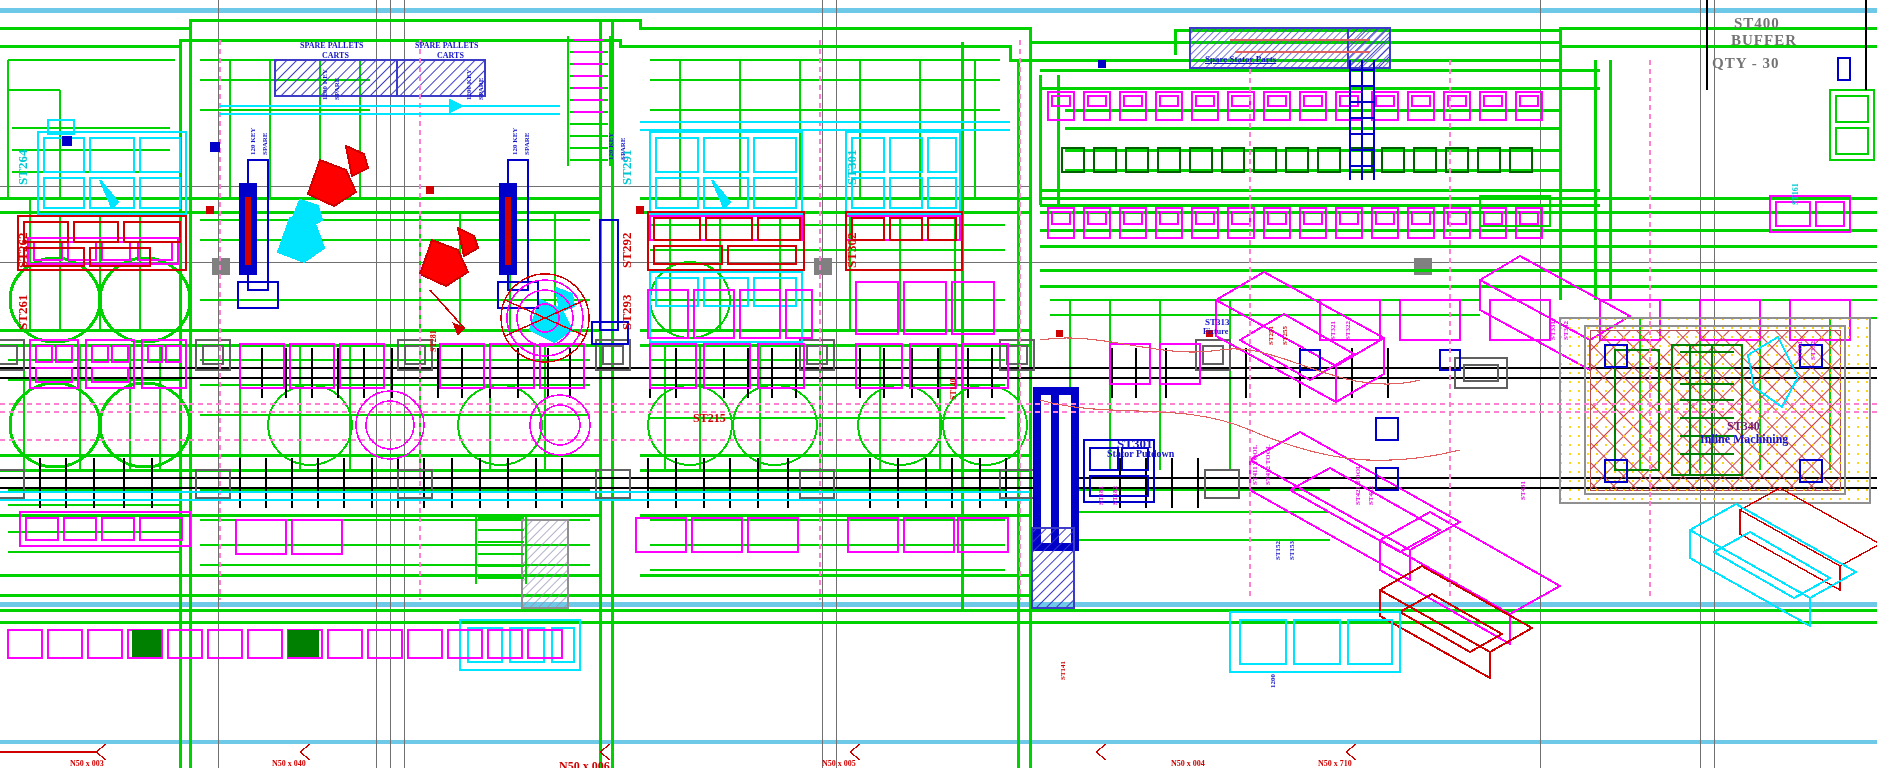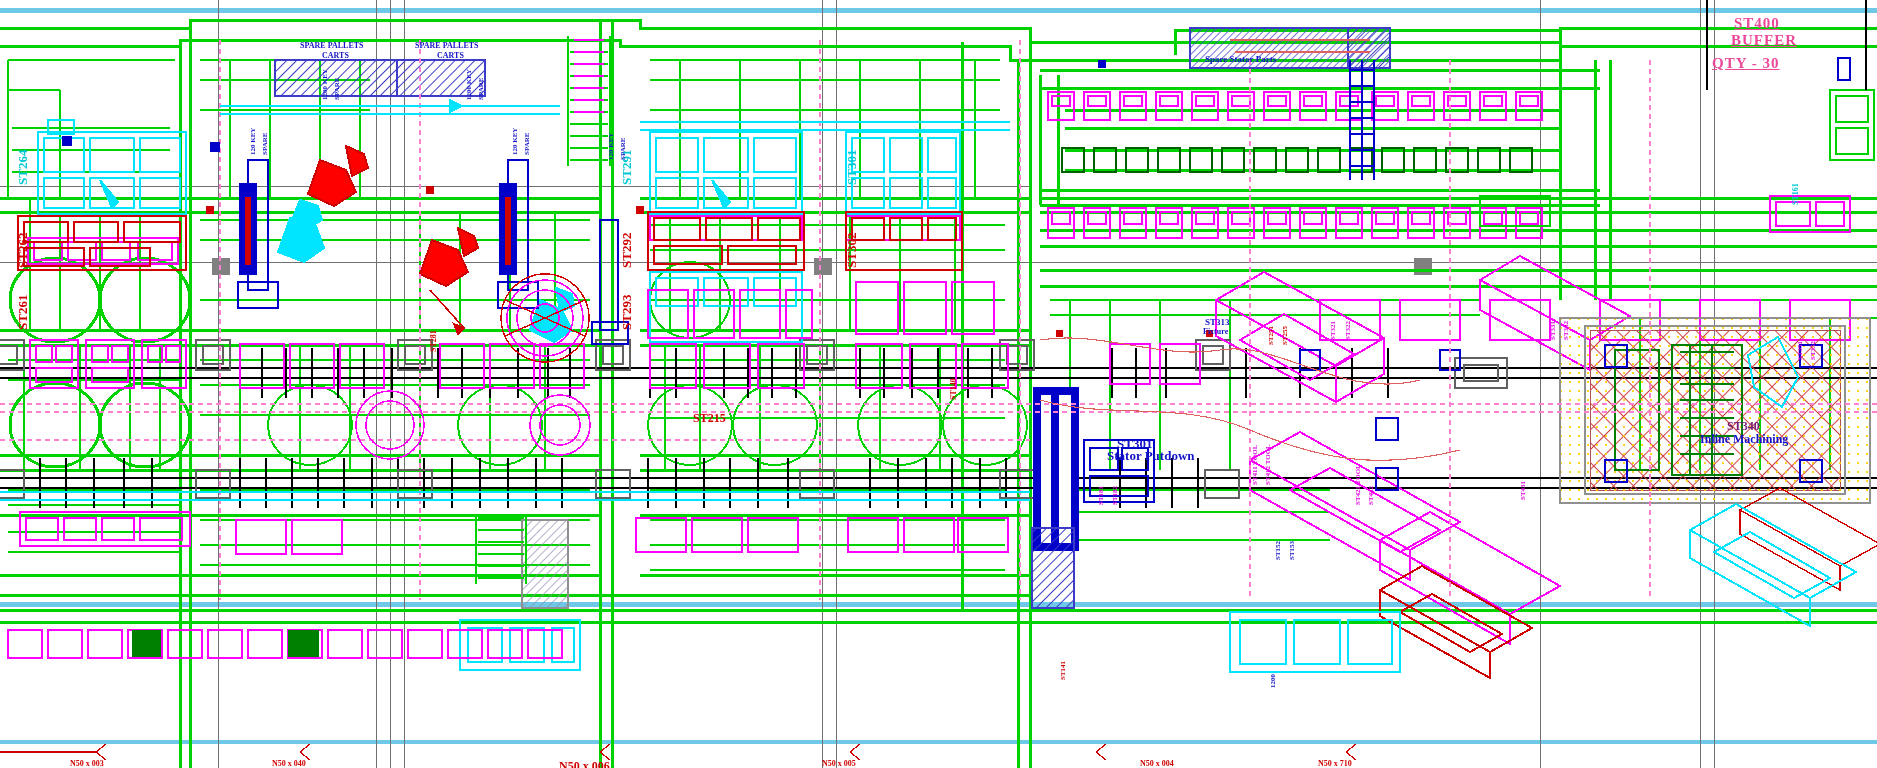--- a/index.html
+++ b/index.html
@@ -1,20 +1,20 @@
 <!DOCTYPE html>
 <html><head>
 <meta charset="utf-8">
 <style>
   html,body{margin:0;padding:0;background:#ffffff;}
   body{width:1877px;height:768px;overflow:hidden;font-family:"Liberation Sans",sans-serif;}
   #cad{position:relative;width:1877px;height:768px;background:#ffffff;overflow:hidden;}
   #cad svg{position:absolute;left:0;top:0;}
   .lbl{position:absolute;font-family:"Liberation Serif",serif;white-space:nowrap;line-height:1.05;}
-  .blue{color:#ec4899;text-decoration:underline;}
+  .blue{color:#737373;}
   .ctr{text-align:center;}
 </style>
 </head>
 <body>
 
 <div id="cad">
 
 <svg width="1877" height="768" viewBox="0 0 1877 768" shape-rendering="crispEdges">
   <defs>
     <pattern id="hatchblue" width="7" height="7" patternUnits="userSpaceOnUse" patternTransform="rotate(45)">
@@ -731,32 +731,32 @@
     <path d="M1096 752 l10 -8 M1096 752 l10 8"></path>
     <path d="M1346 752 l10 -8 M1346 752 l10 8"></path>
   </g>
 </svg>
 
 <div id="labels">
       <div class="lbl" style="left: 300px; top: 42px; font-size: 8px; color: rgb(20, 20, 200); font-weight: bold;">SPARE PALLETS</div>
       <div class="lbl" style="left: 322px; top: 52px; font-size: 8px; color: rgb(20, 20, 200); font-weight: bold;">CARTS</div>
       <div class="lbl" style="left: 415px; top: 42px; font-size: 8px; color: rgb(20, 20, 200); font-weight: bold;">SPARE PALLETS</div>
       <div class="lbl" style="left: 437px; top: 52px; font-size: 8px; color: rgb(20, 20, 200); font-weight: bold;">CARTS</div>
-      <div class="lbl" style="left: 1205px; top: 55px; font-size: 9px; color: rgb(20, 20, 200); font-weight: bold;">Spare Stator Parts</div>
+      <div class="lbl" style="left: 1205px; top: 55px; font-size: 9px; color: rgb(20, 20, 200); font-weight: bold; text-decoration: underline;">Spare Stator Parts</div>
       <div class="lbl" style="left: 16px; top: 185px; font-size: 13px; color: rgb(0, 200, 210); font-weight: bold; transform-origin: 0px 0px; transform: rotate(-90deg);">ST264</div>
       <div class="lbl" style="left: 16px; top: 268px; font-size: 13px; color: rgb(208, 0, 0); font-weight: bold; transform-origin: 0px 0px; transform: rotate(-90deg);">ST262</div>
       <div class="lbl" style="left: 16px; top: 330px; font-size: 13px; color: rgb(208, 0, 0); font-weight: bold; transform-origin: 0px 0px; transform: rotate(-90deg);">ST261</div>
       <div class="lbl" style="left: 620px; top: 185px; font-size: 13px; color: rgb(0, 200, 210); font-weight: bold; transform-origin: 0px 0px; transform: rotate(-90deg);">ST291</div>
       <div class="lbl" style="left: 620px; top: 268px; font-size: 13px; color: rgb(208, 0, 0); font-weight: bold; transform-origin: 0px 0px; transform: rotate(-90deg);">ST292</div>
       <div class="lbl" style="left: 620px; top: 330px; font-size: 13px; color: rgb(208, 0, 0); font-weight: bold; transform-origin: 0px 0px; transform: rotate(-90deg);">ST293</div>
       <div class="lbl" style="left: 845px; top: 185px; font-size: 13px; color: rgb(0, 200, 210); font-weight: bold; transform-origin: 0px 0px; transform: rotate(-90deg);">ST301</div>
       <div class="lbl" style="left: 845px; top: 268px; font-size: 13px; color: rgb(208, 0, 0); font-weight: bold; transform-origin: 0px 0px; transform: rotate(-90deg);">ST302</div>
       <div class="lbl" style="left: 693px; top: 412px; font-size: 12px; color: rgb(208, 0, 0); font-weight: bold;">ST215</div>
       <div class="lbl" style="left: 1117px; top: 437px; font-size: 13px; color: rgb(20, 20, 200); font-weight: bold;">ST301</div>
-      <div class="lbl" style="left: 1107px; top: 449px; font-size: 13px; color: rgb(20, 20, 200); font-weight: bold;">Stator Putdown</div>
+      <div class="lbl" style="left: 1107px; top: 449px; font-size: 10px; color: rgb(20, 20, 200); font-weight: bold;">Stator Putdown</div>
       <div class="lbl" style="left: 1205px; top: 318px; font-size: 9px; color: rgb(20, 20, 200); font-weight: bold;">ST313</div>
       <div class="lbl" style="left: 1203px; top: 328px; font-size: 8px; color: rgb(20, 20, 200); font-weight: bold;">Fixture</div>
       <div class="lbl" style="left: 1727px; top: 420px; font-size: 12px; color: #701a75; font-weight: bold;">ST340</div>
       <div class="lbl" style="left: 1700px; top: 433px; font-size: 12px; color: rgb(20, 20, 200); font-weight: bold;">Inline Machining</div>
       <div class="lbl" style="left: 250px; top: 155px; font-size: 7px; color: rgb(20, 20, 200); font-weight: bold; transform-origin: 0px 0px; transform: rotate(-90deg);">120  KEY</div>
       <div class="lbl" style="left: 262px; top: 155px; font-size: 7px; color: rgb(20, 20, 200); font-weight: bold; transform-origin: 0px 0px; transform: rotate(-90deg);">SPARE</div>
       <div class="lbl" style="left: 512px; top: 155px; font-size: 7px; color: rgb(20, 20, 200); font-weight: bold; transform-origin: 0px 0px; transform: rotate(-90deg);">120  KEY</div>
       <div class="lbl" style="left: 524px; top: 155px; font-size: 7px; color: rgb(20, 20, 200); font-weight: bold; transform-origin: 0px 0px; transform: rotate(-90deg);">SPARE</div>
       <div class="lbl" style="left: 608px; top: 160px; font-size: 7px; color: rgb(20, 20, 200); font-weight: bold; transform-origin: 0px 0px; transform: rotate(-90deg);">120 KEY</div>
       <div class="lbl" style="left: 620px; top: 160px; font-size: 7px; color: rgb(20, 20, 200); font-weight: bold; transform-origin: 0px 0px; transform: rotate(-90deg);">SPARE</div>
@@ -783,21 +783,21 @@
       <div class="lbl" style="left: 1112px; top: 505px; font-size: 7px; color: rgb(224, 0, 224); font-weight: bold; transform-origin: 0px 0px; transform: rotate(-90deg);">ST182</div>
       <div class="lbl" style="left: 1792px; top: 205px; font-size: 8px; color: rgb(0, 200, 210); font-weight: bold; transform-origin: 0px 0px; transform: rotate(-90deg);">ST161</div>
       <div class="lbl" style="left: 1275px; top: 560px; font-size: 7px; color: rgb(20, 20, 200); font-weight: bold; transform-origin: 0px 0px; transform: rotate(-90deg);">ST152</div>
       <div class="lbl" style="left: 1289px; top: 560px; font-size: 7px; color: rgb(20, 20, 200); font-weight: bold; transform-origin: 0px 0px; transform: rotate(-90deg);">ST153</div>
       <div class="lbl" style="left: 1060px; top: 680px; font-size: 7px; color: rgb(208, 0, 0); font-weight: bold; transform-origin: 0px 0px; transform: rotate(-90deg);">ST141</div>
       <div class="lbl" style="left: 1270px; top: 688px; font-size: 7px; color: rgb(20, 20, 200); font-weight: bold; transform-origin: 0px 0px; transform: rotate(-90deg);">1200</div>
       <div class="lbl" style="left: 70px; top: 760px; font-size: 8px; color: rgb(208, 0, 0); font-weight: bold;">N50  x  003</div>
       <div class="lbl" style="left: 272px; top: 760px; font-size: 8px; color: rgb(208, 0, 0); font-weight: bold;">N50  x  040</div>
       <div class="lbl" style="left: 559px; top: 760px; font-size: 12px; color: rgb(208, 0, 0); font-weight: bold;">N50  x  006</div>
       <div class="lbl" style="left: 822px; top: 760px; font-size: 8px; color: rgb(208, 0, 0); font-weight: bold;">N50  x  005</div>
-      <div class="lbl" style="left: 1096px; top: 760px; font-size: 8px; color: rgb(208, 0, 0); font-weight: bold; padding-left: 44px;">N50  x  004</div>
+      <div class="lbl" style="left: 1127px; top: 760px; font-size: 8px; color: rgb(208, 0, 0); font-weight: bold; padding-left: 44px;">N50  x  004</div>
       <div class="lbl" style="left: 1318px; top: 760px; font-size: 8px; color: rgb(208, 0, 0); font-weight: bold;">N50  x  710</div>
     </div>
 
 <div class="lbl blue ctr" style="left:1734px;top:16px;font-size:15px;font-weight:bold;letter-spacing:1px;">ST400</div>
 <div class="lbl blue ctr" style="left:1731px;top:33px;font-size:15px;font-weight:bold;letter-spacing:1px;">BUFFER</div>
 <div class="lbl blue ctr" style="left:1712px;top:56px;font-size:15px;font-weight:bold;letter-spacing:1px;">QTY  -  30</div>
 
 </div>
 
 </body></html>

